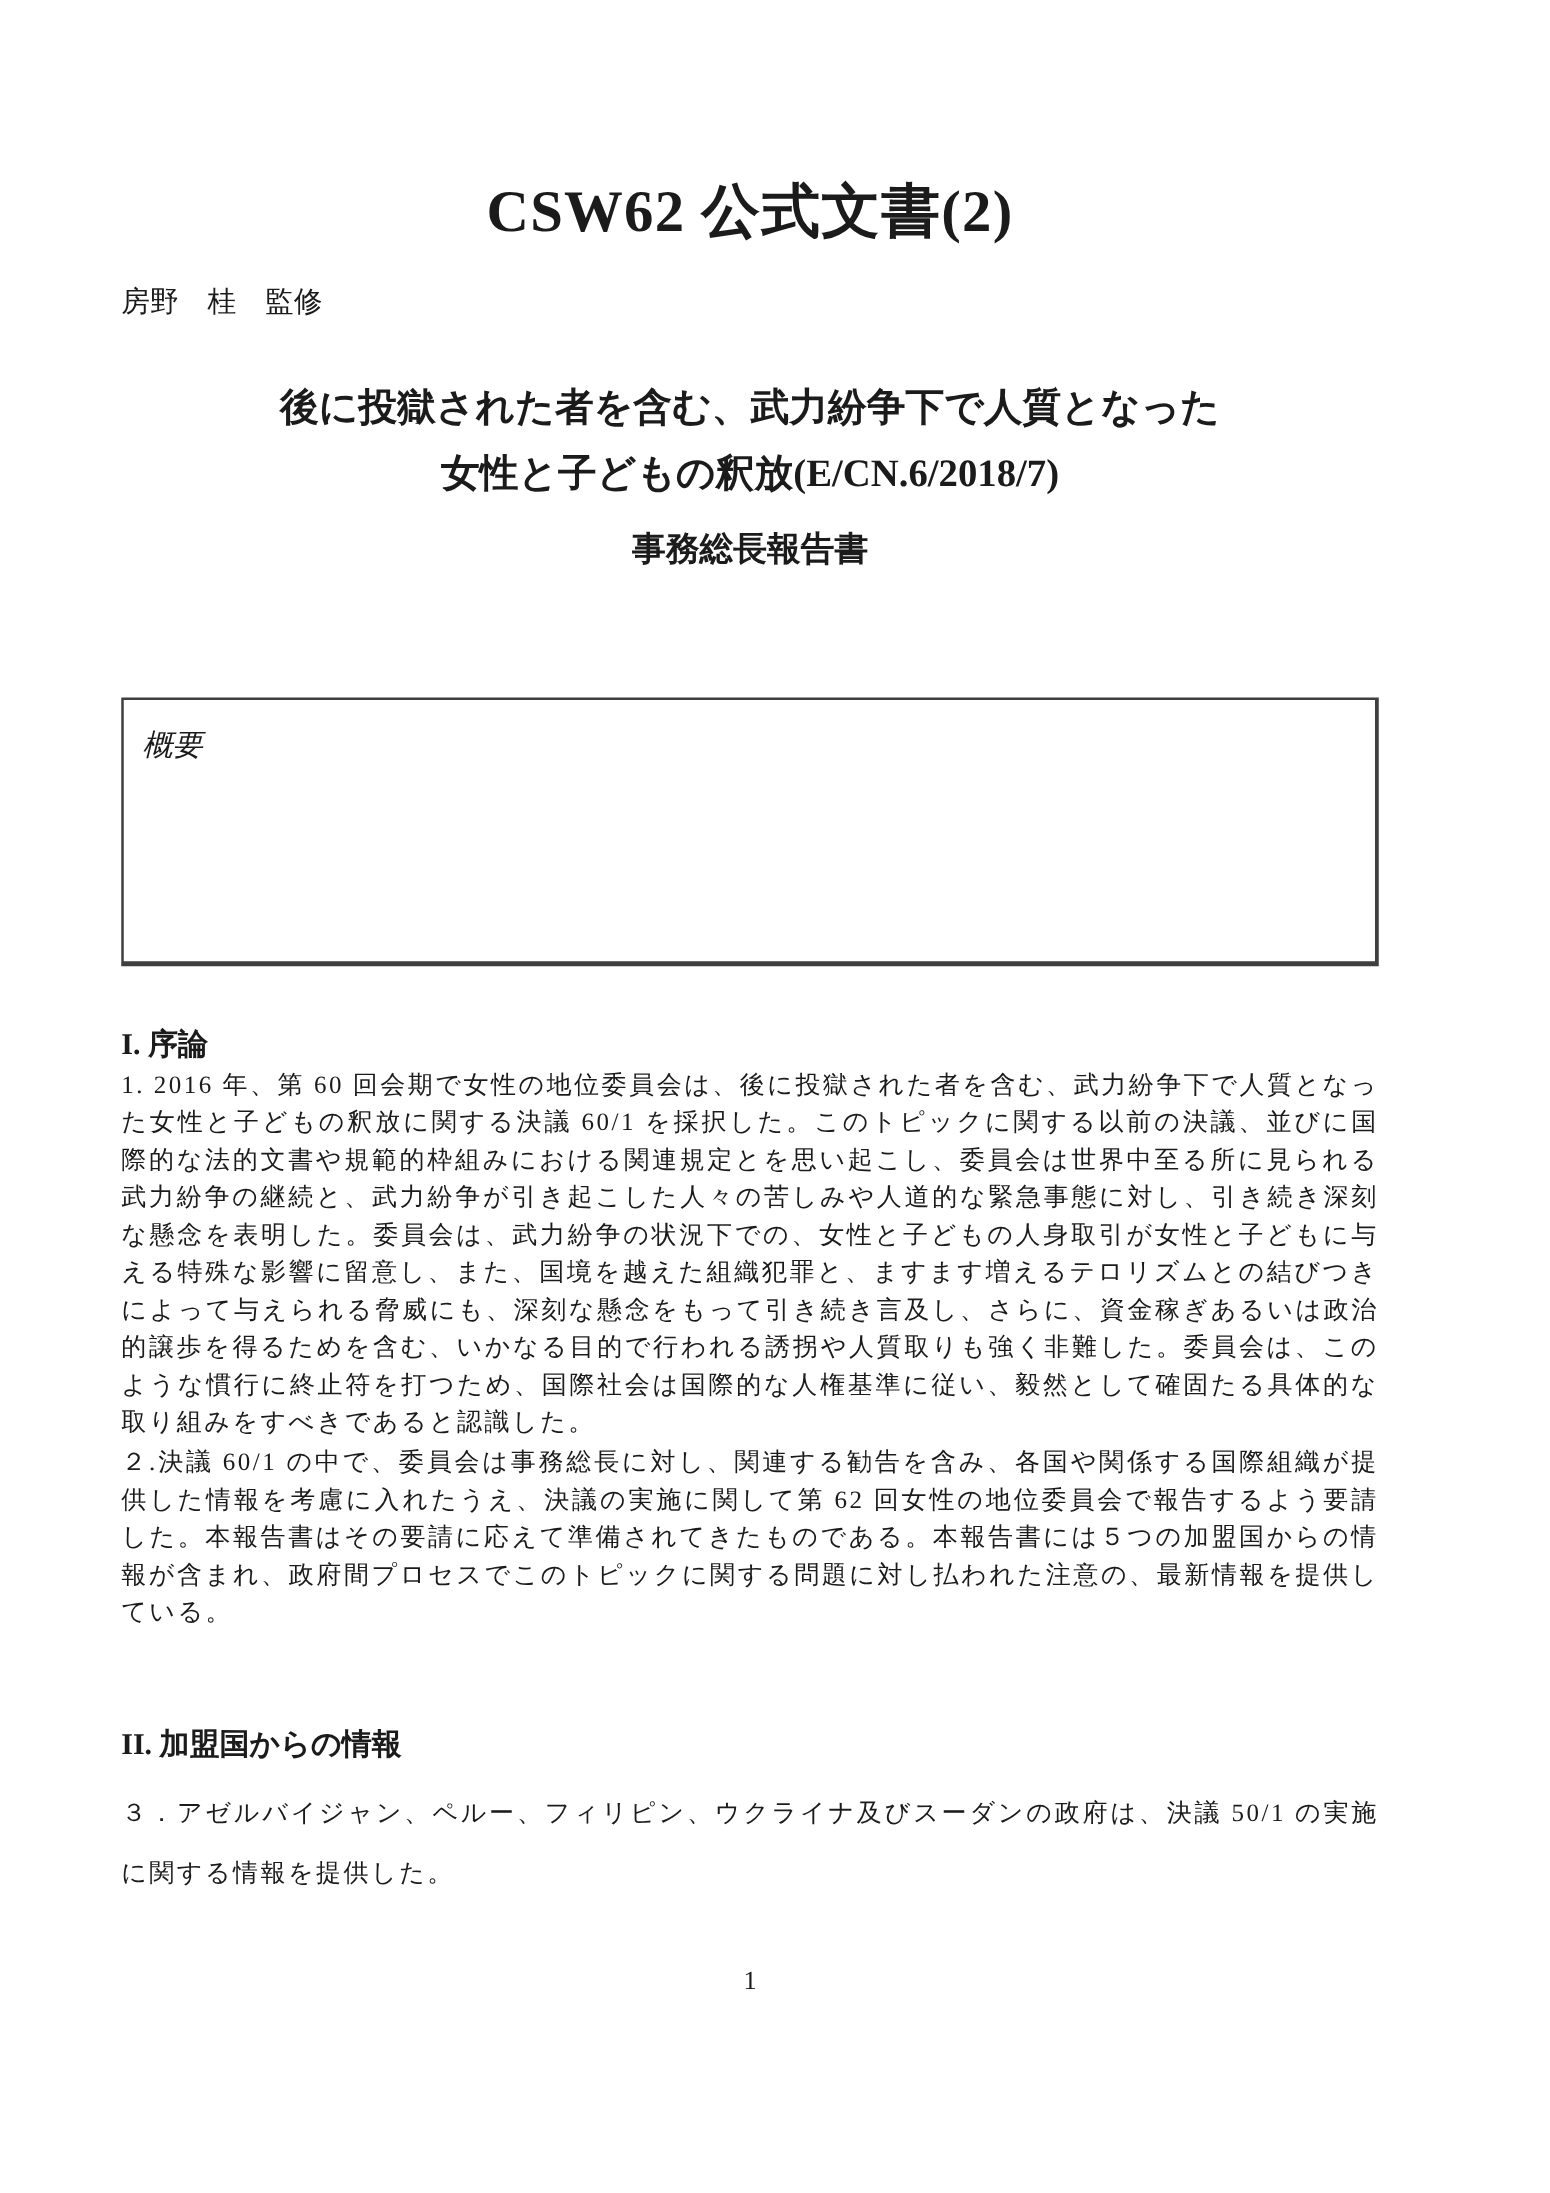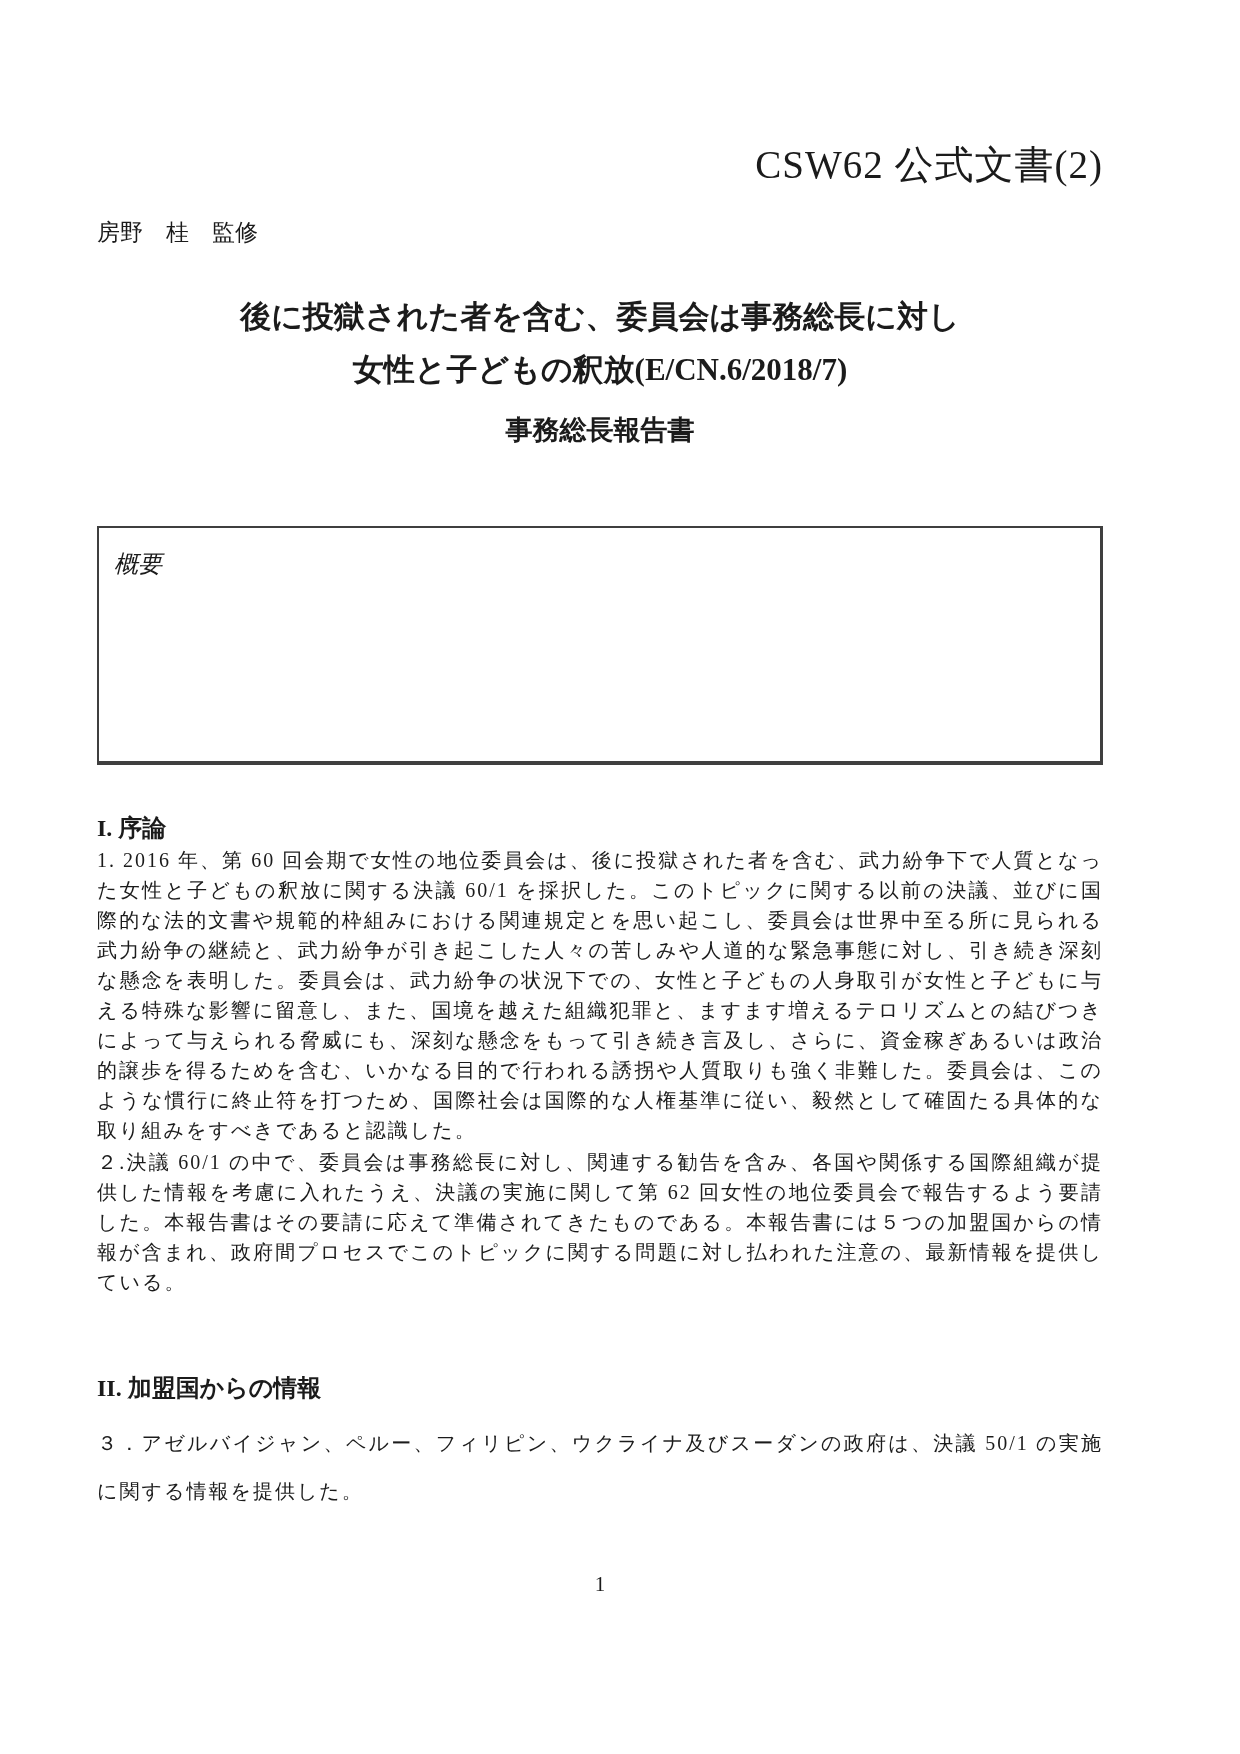--- a/index.html
+++ b/index.html
@@ -13,23 +13,23 @@
     height: 1754px;
     background: #ffffff;
     color: #1b1b1b;
     font-family: "Liberation Serif", "DejaVu Serif", serif;
     box-sizing: border-box;
     padding: 142px 137px 0 97px;
     overflow: hidden;
   }
   .doc-title {
     margin: 0;
-    font-size: 39px;
-    font-weight: normal;
-    text-align: right;
+    font-size: 47px;
+    font-weight: bold;
+    text-align: center;
     letter-spacing: 1px;
     line-height: 1.2;
   }
   .supervisor {
     margin: 28px 0 0 0;
     font-size: 23px;
   }
   .report-heading {
     margin-top: 42px;
     font-size: 31px;
@@ -38,22 +38,22 @@
     line-height: 53px;
   }
   .subtitle {
     margin: 16px 0 0 0;
     font-size: 27px;
     font-weight: bold;
     text-align: center;
     font-family: Liberation Mono, monospace;
   }
   .summary-box {
-    margin-top: 78px;
-    height: 239px;
+    margin-top: 101px;
+    height: 215px;
     box-sizing: border-box;
     border: 2px solid #3f3f3f;
     border-right-width: 3px;
     border-bottom-width: 4px;
     padding: 20px 18px 0 15px;
   }
   .summary-label {
     font-size: 24px;
     font-style: italic;
   }
@@ -99,21 +99,21 @@
 </head>
 <body>
 
 <div class="page">
 
   <h1 class="doc-title">CSW62 公式文書(2)</h1>
 
   <p class="supervisor">房野　桂　監修</p>
 
   <div class="report-heading">
-    <div>後に投獄された者を含む、委員会は事務総長に対し</div>
+    <div>後に投獄された者を含む、武力紛争下で人質となった</div>
     <div>女性と子どもの釈放(E/CN.6/2018/7)</div>
   </div>
 
   <p class="subtitle">事務総長報告書</p>
 
   <div class="summary-box">
     <div class="summary-label">概要</div>
   </div>
 
   <section>

